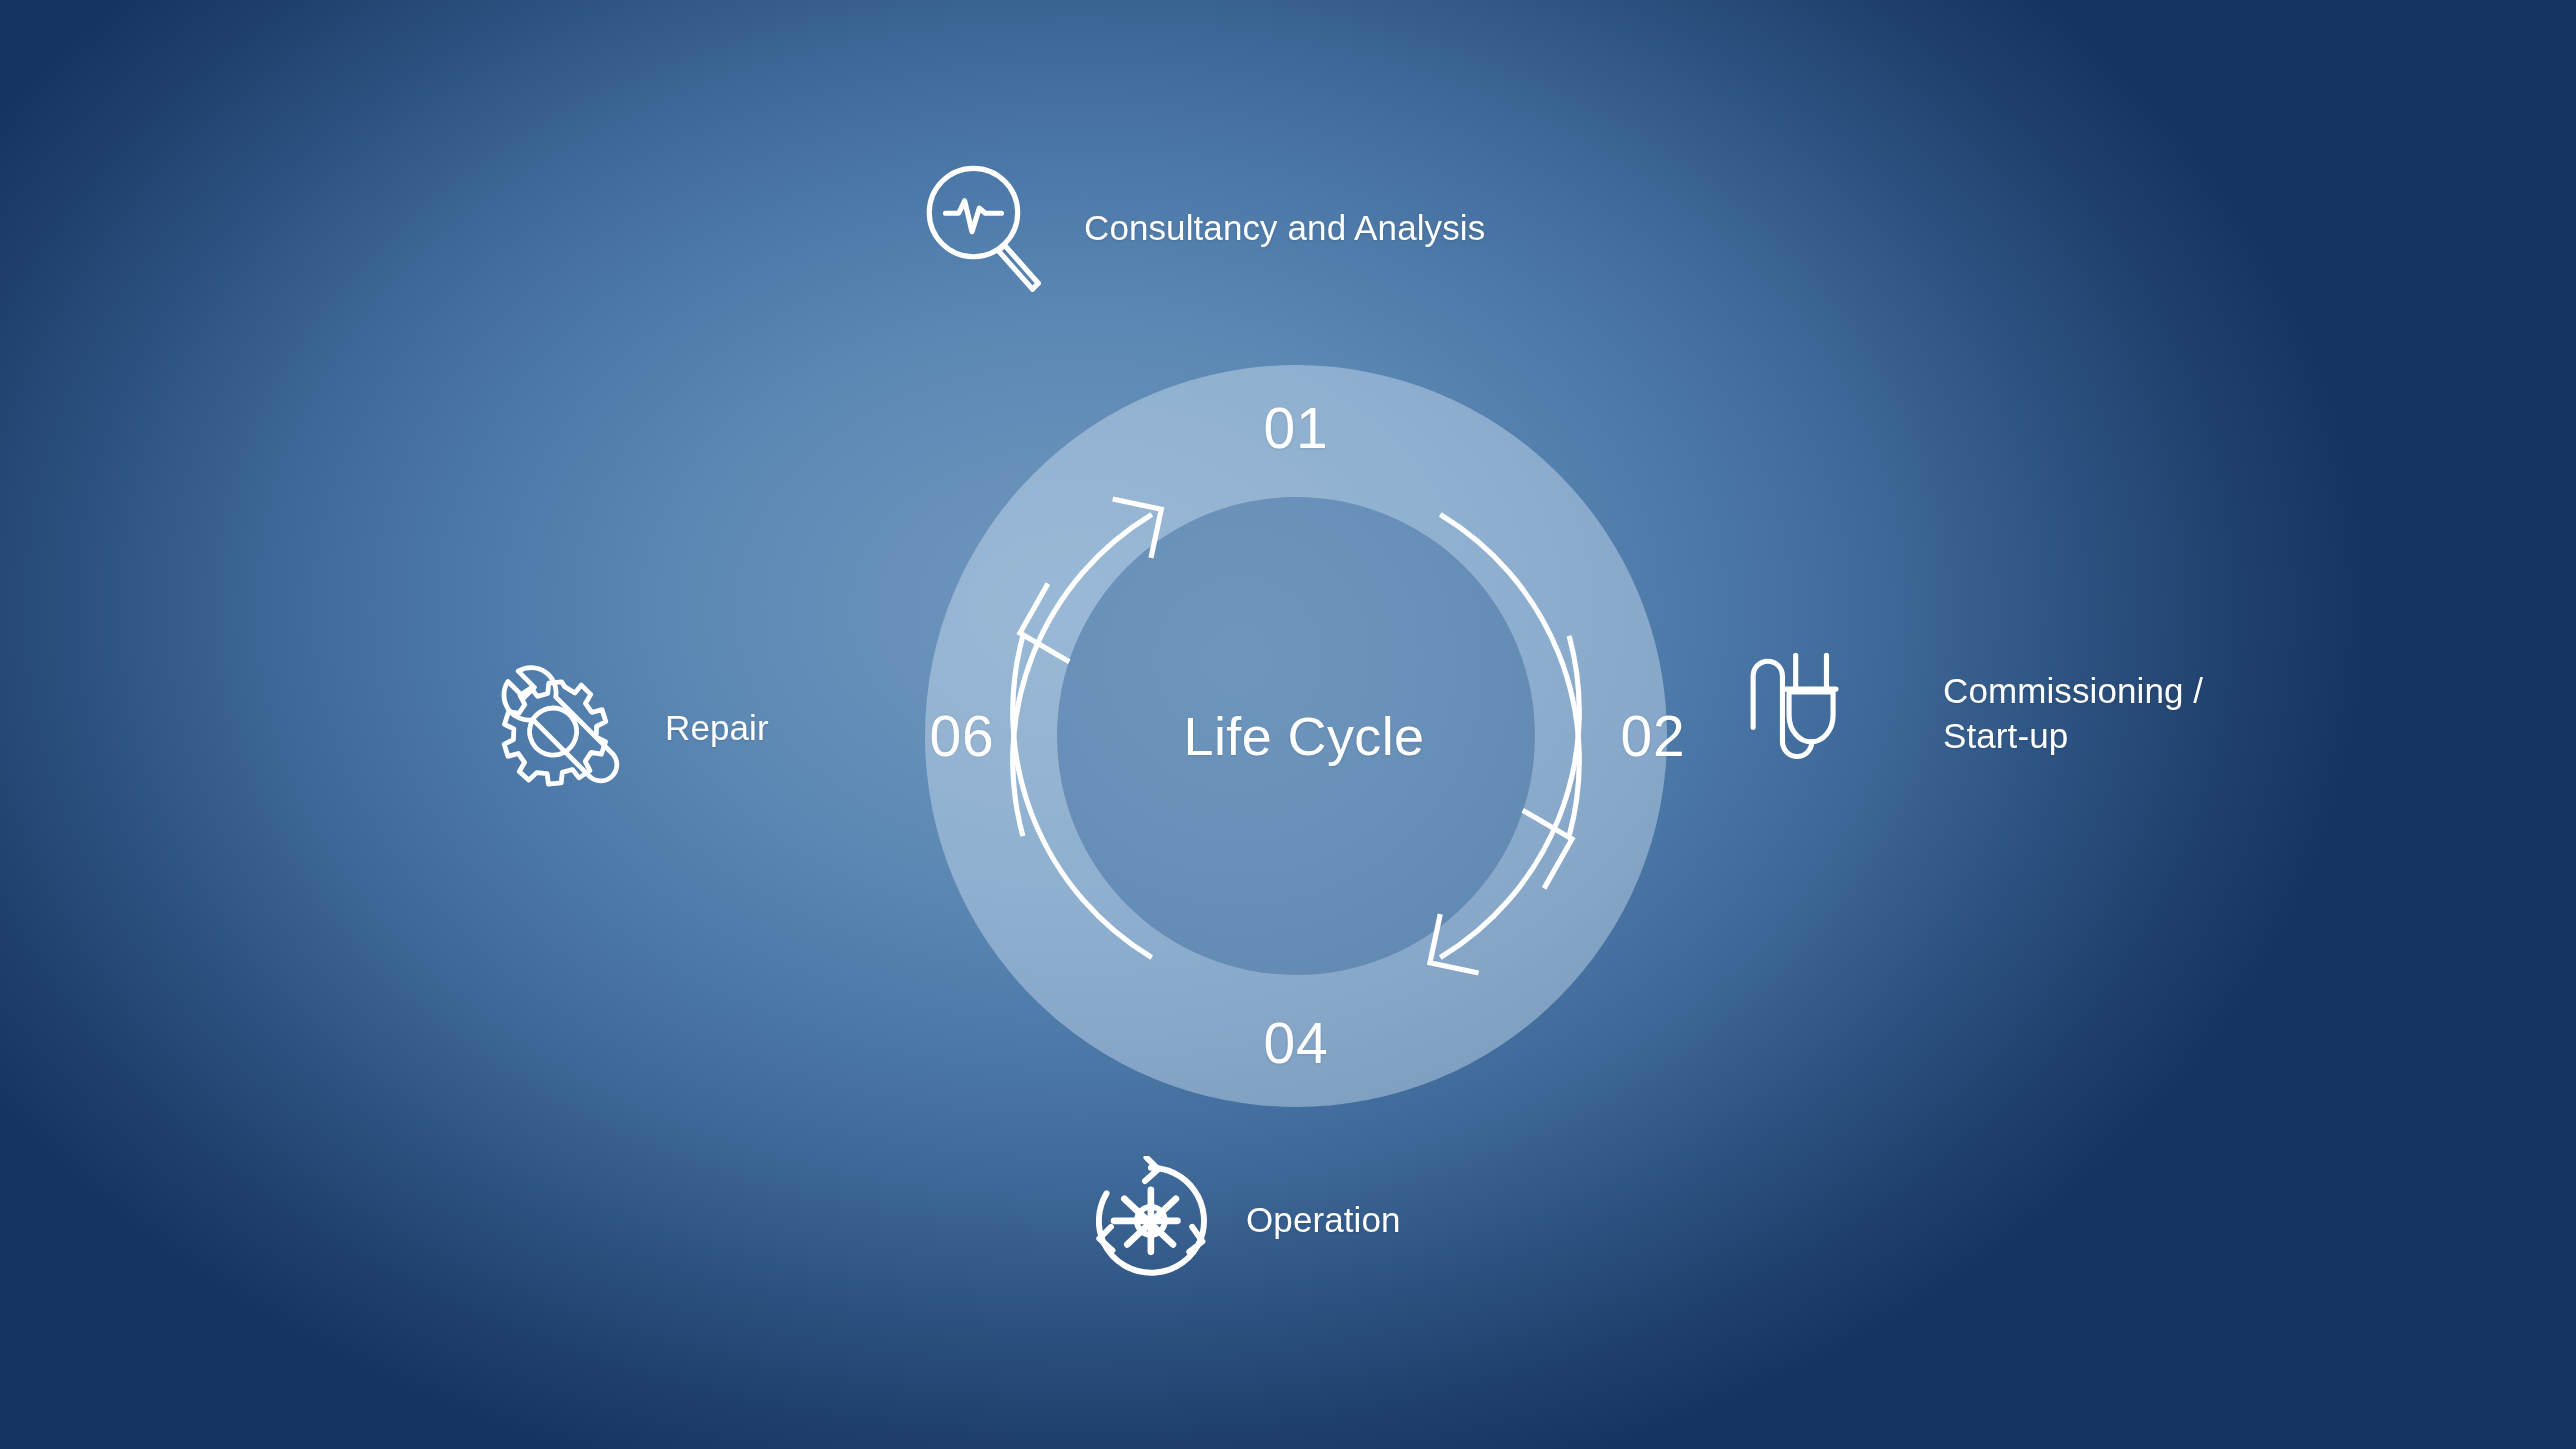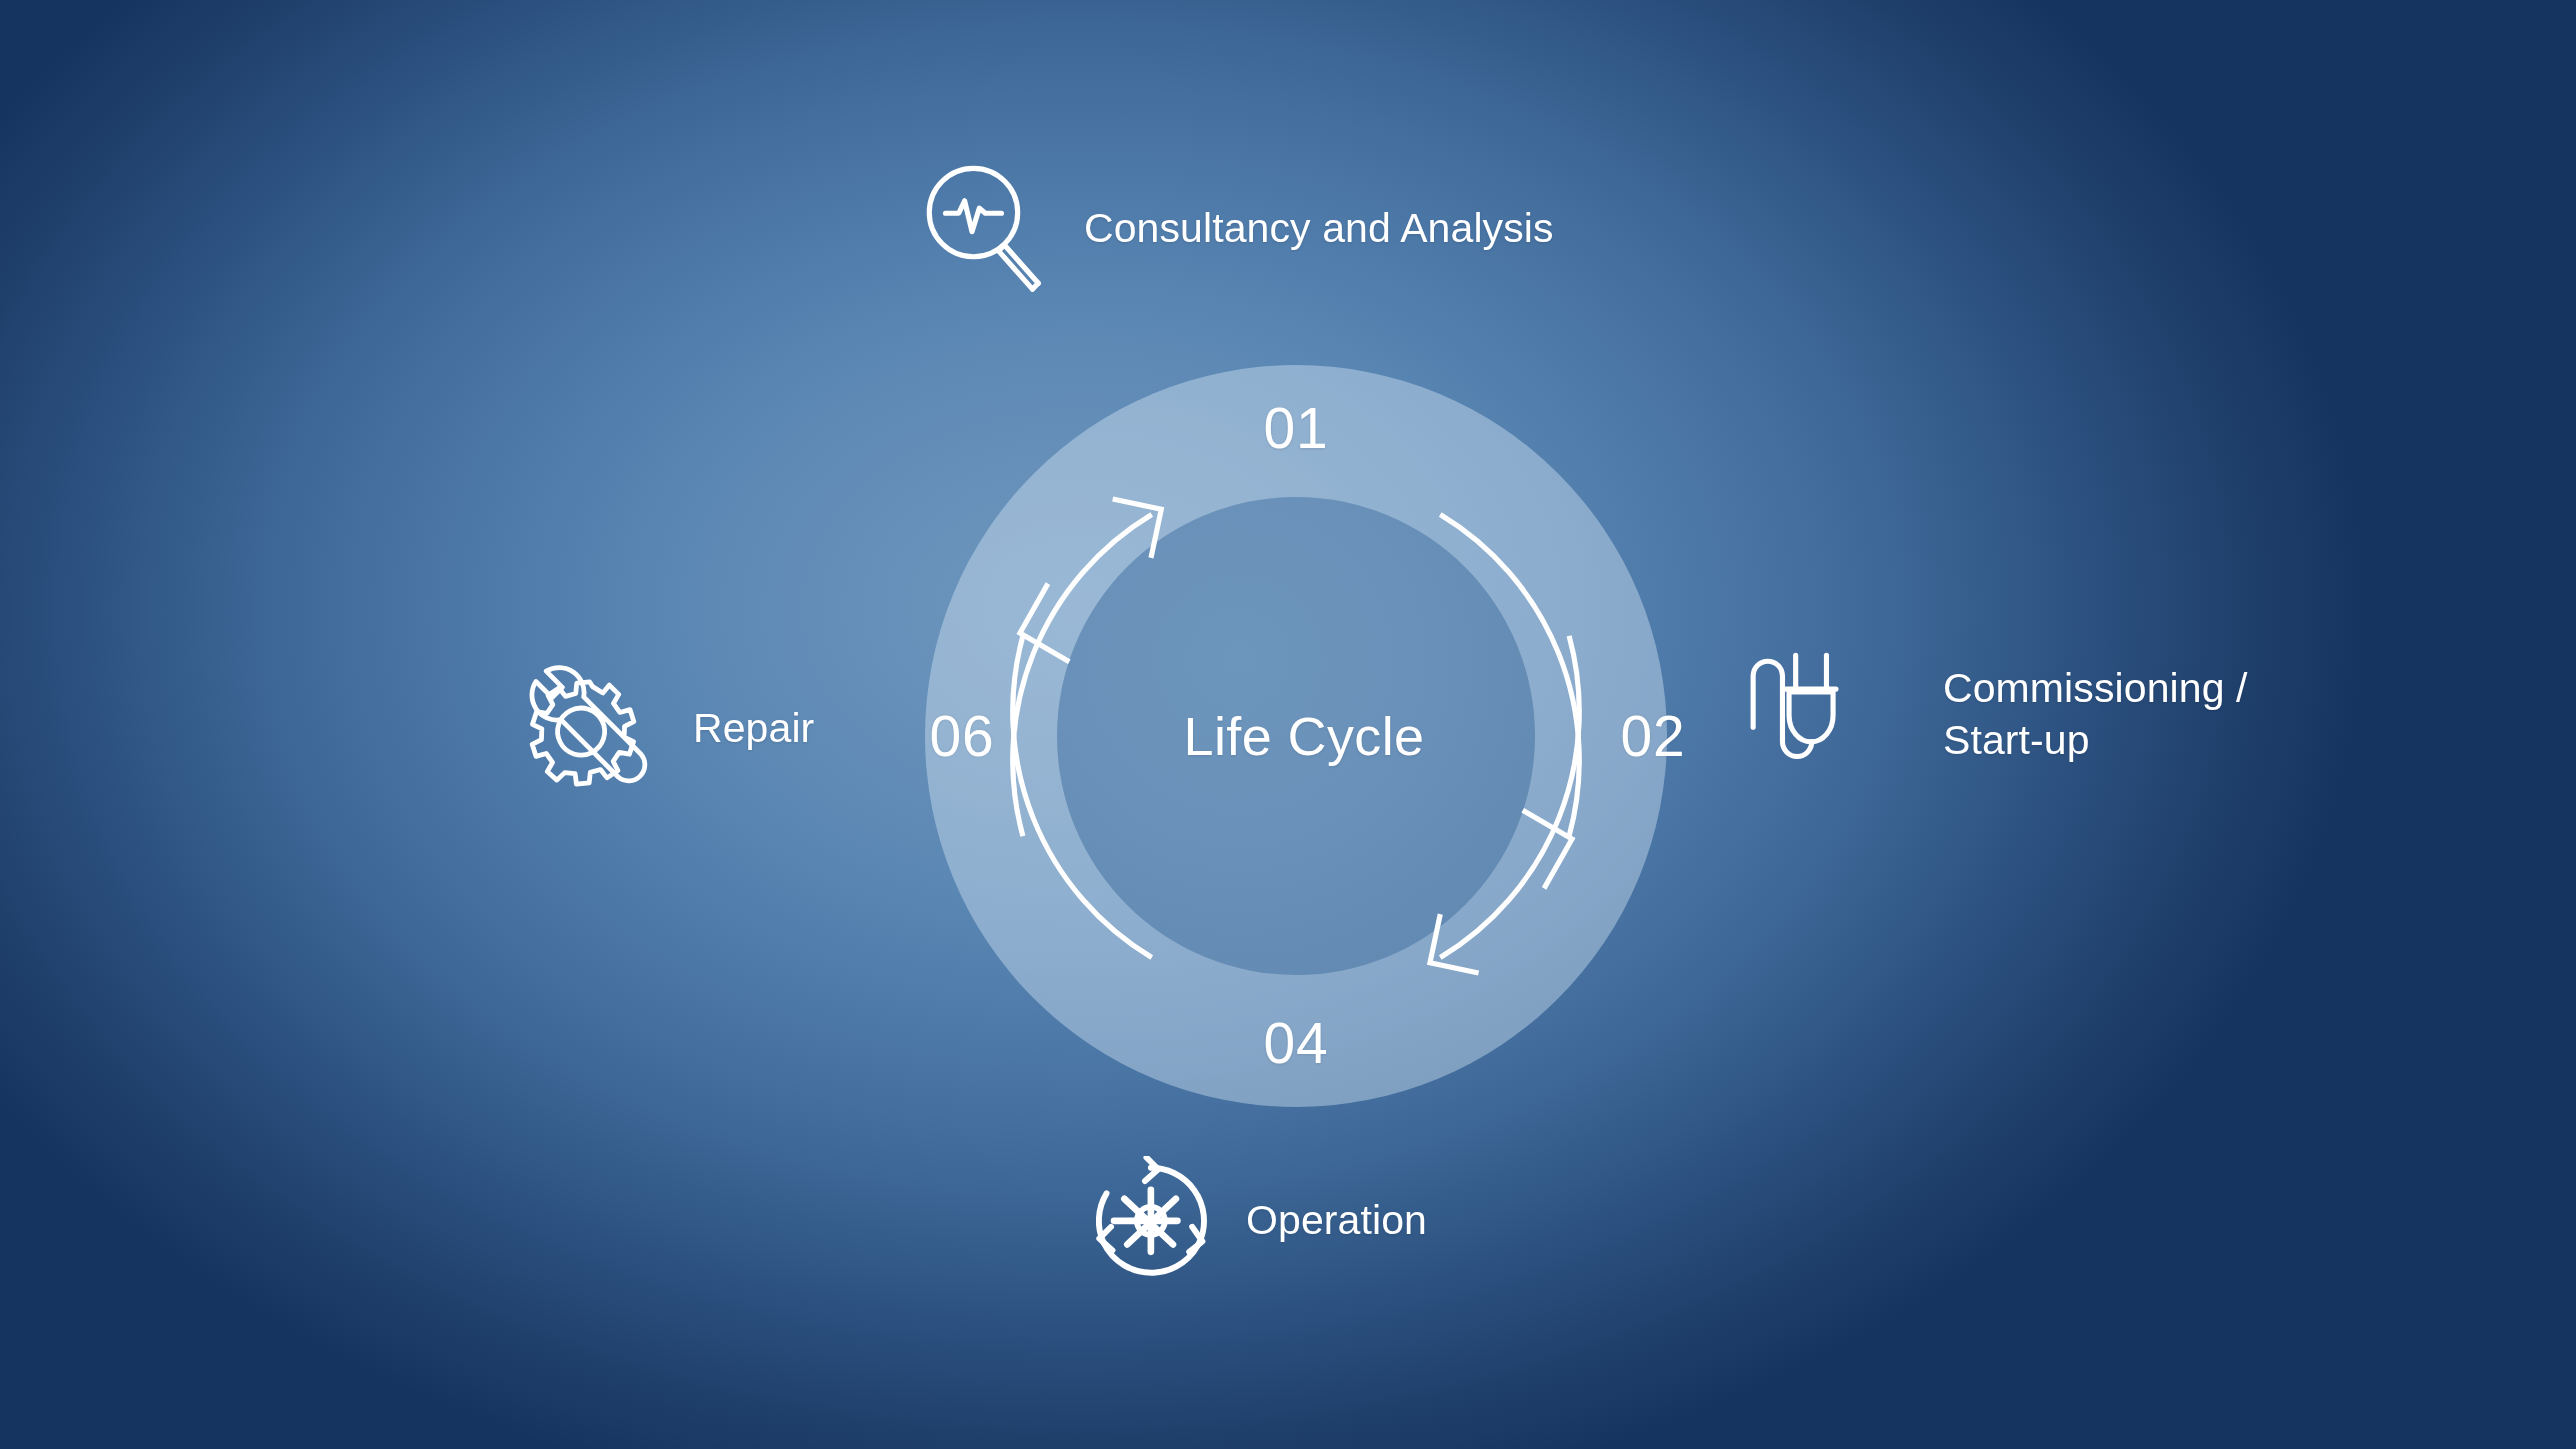--- a/index.html
+++ b/index.html
@@ -94,38 +94,38 @@
     position: absolute;
     display: flex;
     align-items: center;
   }
   .node .icon-box {
     flex: 0 0 auto;
     display: block;
   }
   .node .node-label {
     color: #ffffff;
-    font-size: 41px;
+    font-size: 35px;
     font-weight: 300;
     line-height: 1.28;
     letter-spacing: 0.1px;
     white-space: pre-line;
     text-shadow: 0 0.7px 2.9px rgba(0,0,0,0.12);
   }
 
   #node-consultancy { left: 916px; top: 158px; }
   #node-consultancy .node-label { margin-left: 28px; }
 
   #node-commissioning { left: 1744px; top: 648px; gap: 46px; }
   #node-commissioning .node-label { margin-left: 35px; }
 
   #node-operation { left: 1086px; top: 1156px; }
   #node-operation .node-label { margin-left: 31px; }
 
-  #node-repair { left: 508px; top: 655px; }
+  #node-repair { left: 480px; top: 655px; }
   #node-repair .node-label { margin-left: 38px; }
 
   svg { display: block; }
 </style>
 </head>
 <body>
 
 <div id="stage">
 
   <div class="ring-wrap">

